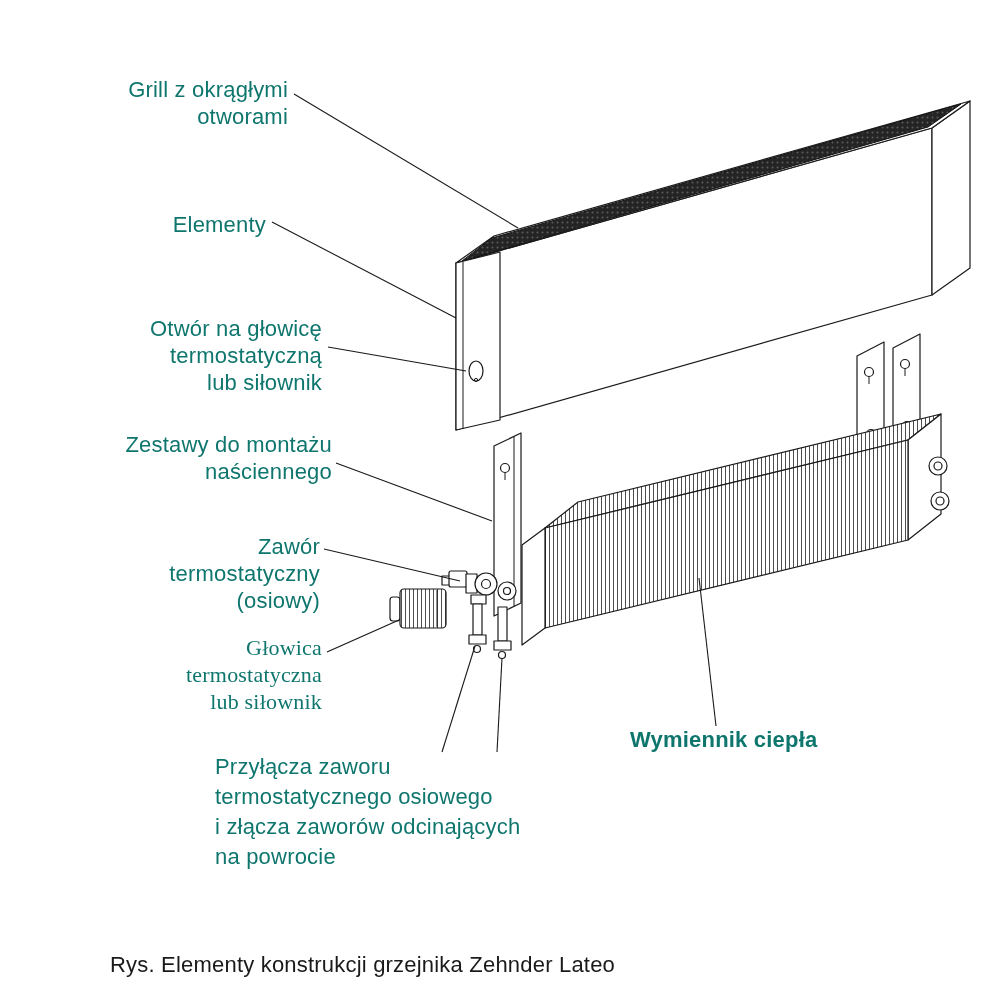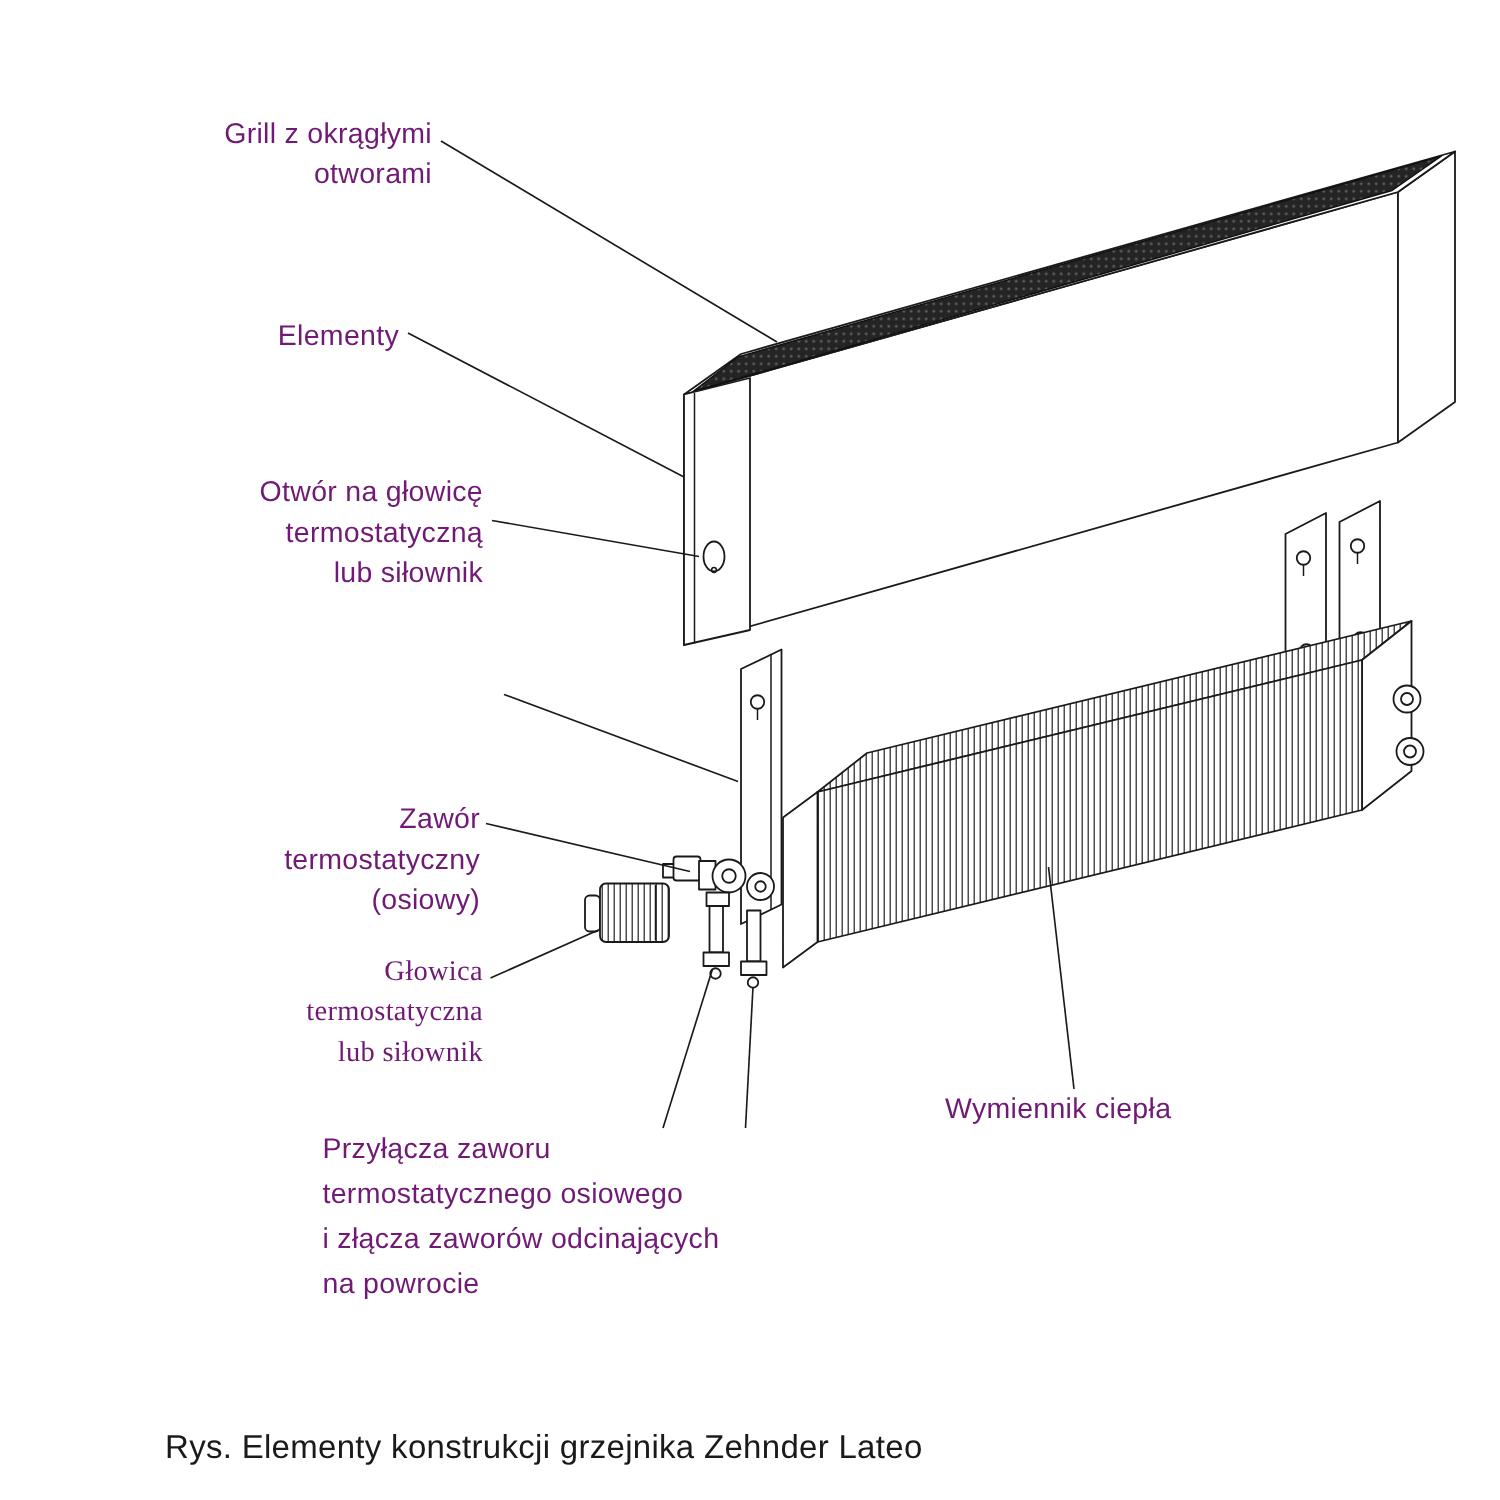--- a/index.html
+++ b/index.html
@@ -2,22 +2,22 @@
 <html><head>
 <meta charset="utf-8">
 <style>
   html,body{margin:0;padding:0;background:#ffffff;}
   .canvas{
     position:relative;width:1000px;height:1000px;background:#ffffff;
     font-family:"Liberation Sans", sans-serif;color:#1a1a1a;overflow:hidden;
   }
   .diagram-svg{position:absolute;left:0;top:0;width:1000px;height:1000px;}
   .lbl{
-    position:absolute;font-size:19px;line-height:27px;white-space:pre-line;
-    color:#701a75;letter-spacing:0.2px;
+    position:absolute;font-size:22px;line-height:27px;white-space:pre-line;
+    color:#0f766e;letter-spacing:0.2px;
   }
   .lbl.right{text-align:right;}
   .lbl.wide{line-height:30px;}
   .caption{position:absolute;font-size:22px;color:#1a1a1a;letter-spacing:0.2px;margin-top:28px;}
 
   
   .outline{fill:#ffffff;stroke:#1a1a1a;stroke-width:1.2;stroke-linejoin:round;}
   .darkfill{fill:url(#grillDots);stroke:#111111;stroke-width:1;stroke-linejoin:round;}
   .finfill{fill:url(#fins);stroke:#1a1a1a;stroke-width:1.2;stroke-linejoin:round;}
   .ribbed{fill:url(#fins);stroke:#1a1a1a;stroke-width:1.2;}
@@ -119,26 +119,28 @@
       <line class="leader" x1="716" y1="726" x2="699" y2="578"></line>
     </g>
   </svg>
 
   <div class="lbl right" style="top:76px;right:712px;">Grill z okrągłymi
 otworami</div>
   <div class="lbl right" style="top:211px;right:734px;">Elementy</div>
   <div class="lbl right" style="top:315px;right:678px;">Otwór na głowicę
 termostatyczną
 lub siłownik</div>
+  <div class="lbl right" style="top:431px;right:668px;">Zestawy do montażu
+naściennego</div>
   <div class="lbl right" style="top:533px;right:680px;">Zawór
 termostatyczny
 (osiowy)</div>
   <div class="lbl right" style="top:634px;right:678px;font-family:Liberation Serif, serif;">Głowica
 termostatyczna
 lub siłownik</div>
   <div class="lbl wide" style="top:752px;left:215px;">Przyłącza zaworu
 termostatycznego osiowego
 i złącza zaworów odcinających
 na powrocie</div>
-  <div class="lbl" style="top:726px;left:630px;">Wymiennik ciepła</div>
+  <div class="lbl" style="top:726px;left:630px;font-weight:bold;">Wymiennik ciepła</div>
 
   <div class="caption" style="top:924px;left:110px;">Rys. Elementy konstrukcji grzejnika Zehnder Lateo</div>
 </div>
 
 </body></html>

